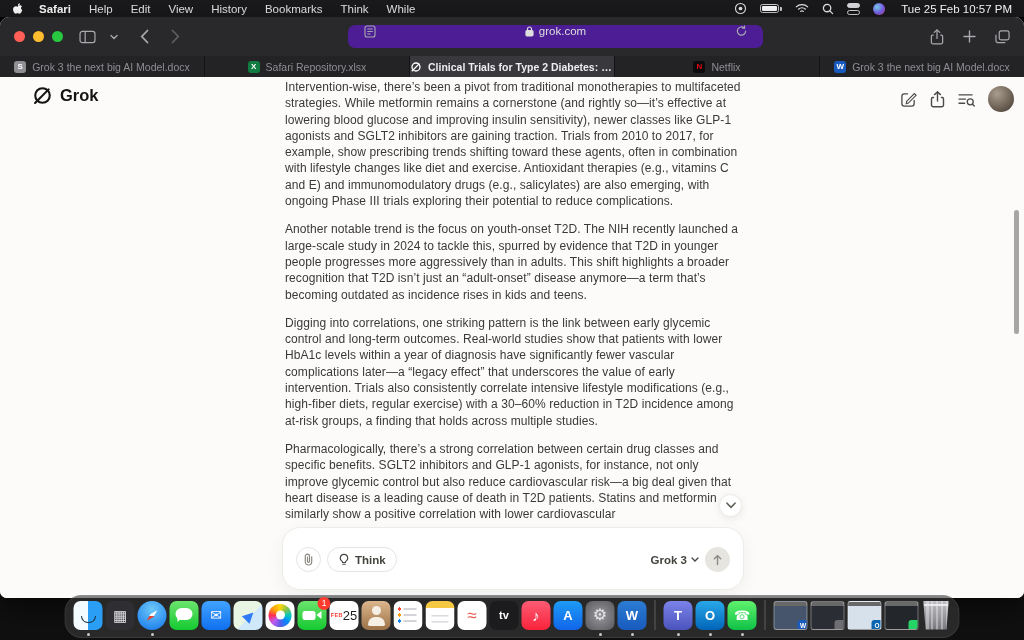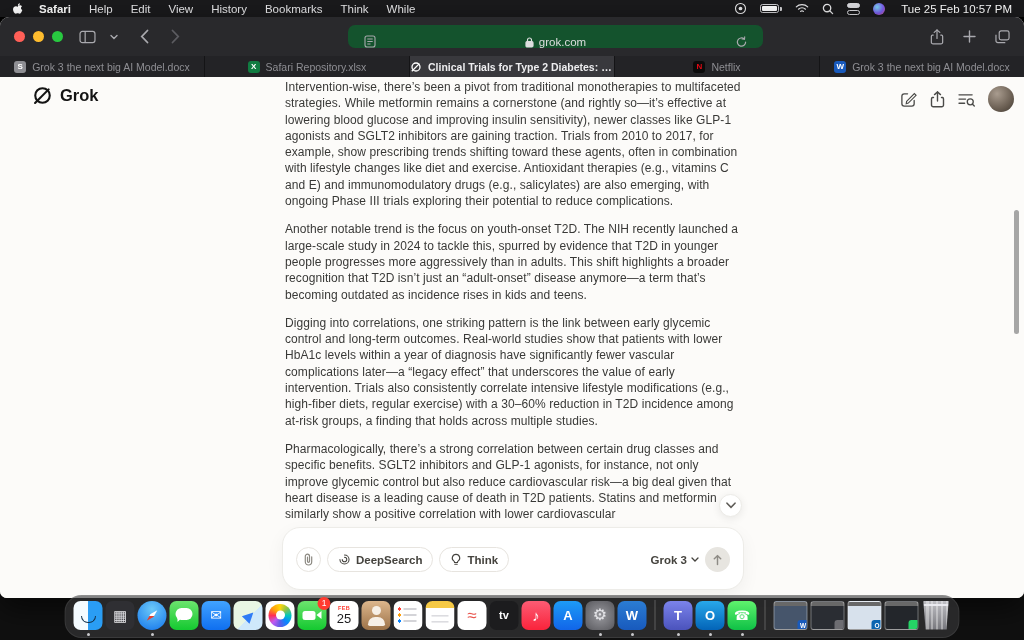--- a/index.html
+++ b/index.html
@@ -35,22 +35,22 @@
     border-radius:9px 9px 7px 7px; overflow:hidden; background:#fcfbf9;
     box-shadow:0 10px 30px rgba(0,0,0,.6); }
   .toolbar { height:39px; background:#29292c; display:flex; align-items:center; padding:0 14px; }
   .traffic { display:flex; gap:8px; margin-right:16px; }
   .tl { width:11px; height:11px; border-radius:50%; }
   .tl.r{background:#ff5f57}.tl.y{background:#febc2e}.tl.g{background:#28c840}
   .tb-icon { display:flex; align-items:center; justify-content:center; color:#a9a9ae; }
   .tb-icon.dim { color:#5c5c61; }
   .tb-gap { width:14px; } .tb-gap-lg { width:22px; }
   .tb-spacer { flex:1; }
-  .urlbar { width:415px; height:23px; background:#14532d; border-radius:7px;
-    display:flex; align-items:flex-end; padding:0 16px; color:#c9c9cd; }
+  .urlbar { width:415px; height:23px; background:#4c1d95; border-radius:7px;
+    display:flex; align-items:flex-start; padding:0 16px; color:#c9c9cd; }
   .url-center { flex:1; display:flex; align-items:center; justify-content:center;
     gap:5px; font-size:11.5px; color:#dededf; }
   .tb-right { display:flex; align-items:center; gap:19px; color:#b5b5ba; }
 
   
   .tabbar { height:21px; background:#1b1b1d; display:flex; }
   .tab { flex:1; display:flex; align-items:center; justify-content:center; gap:6px;
     background:#232326; border-right:1px solid #141416; font-size:10.5px;
     color:#8e8e93; white-space:nowrap; overflow:hidden; }
   .tab:last-child { border-right:none; }
@@ -141,21 +141,21 @@
   .k-photos { background:#fff; }
   .k-photos::before { content:""; position:absolute; inset:3px; border-radius:50%;
     background:conic-gradient(#ffd60a,#8bc34a,#00c7be,#0a84ff,#5e5ce6,#bf5af2,#ff2d55,#ff9f0a,#ffd60a); }
   .k-photos::after { content:""; position:absolute; left:50%; top:50%; width:9px; height:9px;
     transform:translate(-50%,-50%); border-radius:50%; background:#fff; }
   .k-facetime { background:linear-gradient(#6ce46e,#14c930); }
   .k-facetime::before { content:""; position:absolute; left:5px; top:10px; width:13px;
     height:9px; background:#fff; border-radius:2.5px; }
   .k-facetime::after { content:""; position:absolute; left:19px; top:10.5px;
     border-right:5px solid #fff; border-top:4px solid transparent; border-bottom:4px solid transparent; }
-  .k-calendar { background:#fff; flex-direction:column; }
+  .k-calendar { background:#fff; flex-direction:row; }
   .cal-month { font-size:5.5px; font-weight:700; color:#ff3b30; letter-spacing:.4px; }
   .cal-day { font-size:13px; color:#1c1c1e; line-height:1; margin-top:1px; }
   .k-contacts { background:linear-gradient(#dcb68c,#9c7248); }
   .k-contacts::before { content:""; position:absolute; top:5px; left:50%;
     transform:translateX(-50%); width:9px; height:9px; border-radius:50%; background:#f6efe6; }
   .k-contacts::after { content:""; position:absolute; bottom:4px; left:50%;
     transform:translateX(-50%); width:17px; height:9px; border-radius:8px 8px 2px 2px; background:#f6efe6; }
   .k-reminders { background:#fff;
     background-image:
       radial-gradient(circle 1.6px at 6px 8px, #ff453a 98%, transparent),
@@ -406,27 +406,20 @@
       </button>
 
       <div class="composer">
         <div class="composer-row">
           <button class="c-btn c-attach">
             <svg width="11" height="13" viewBox="0 0 12 14" fill="none" stroke="currentColor" stroke-width="1.3" stroke-linecap="round">
                 <path d="M9.5 4 V9.5 a3.5 3.5 0 0 1 -7 0 V3.5 a2.3 2.3 0 0 1 4.6 0 V9 a1.1 1.1 0 0 1 -2.2 0 V4.5"></path>
               </svg>
           </button>
           <button class="c-btn c-pill">
-            <svg width="13" height="13" viewBox="0 0 16 16" fill="none" stroke="currentColor" stroke-width="1.3" stroke-linecap="round">
-                <path d="M8 2.4 A5.6 5.6 0 1 1 2.4 8"></path>
-                <path d="M8 5.2 A2.8 2.8 0 1 1 5.2 8"></path>
-              </svg>
-            <span>DeepSearch</span>
-          </button>
-          <button class="c-btn c-pill">
             <svg width="12" height="13" viewBox="0 0 14 15" fill="none" stroke="currentColor" stroke-width="1.3" stroke-linecap="round">
                 <path d="M7 1.5 a4.3 4.3 0 0 1 2.4 7.9 c-.5.4-.7 1-.7 1.6 H5.3 c0-.6-.2-1.2-.7-1.6 A4.3 4.3 0 0 1 7 1.5 Z"></path>
                 <line x1="5.6" y1="13" x2="8.4" y2="13"></line>
               </svg>
             <span>Think</span>
           </button>
           <span class="c-spacer"></span>
           <button class="c-model">
             <span>Grok 3</span>
             <svg width="8" height="5" viewBox="0 0 8 5" fill="none" stroke="currentColor" stroke-width="1.3" stroke-linecap="round">

